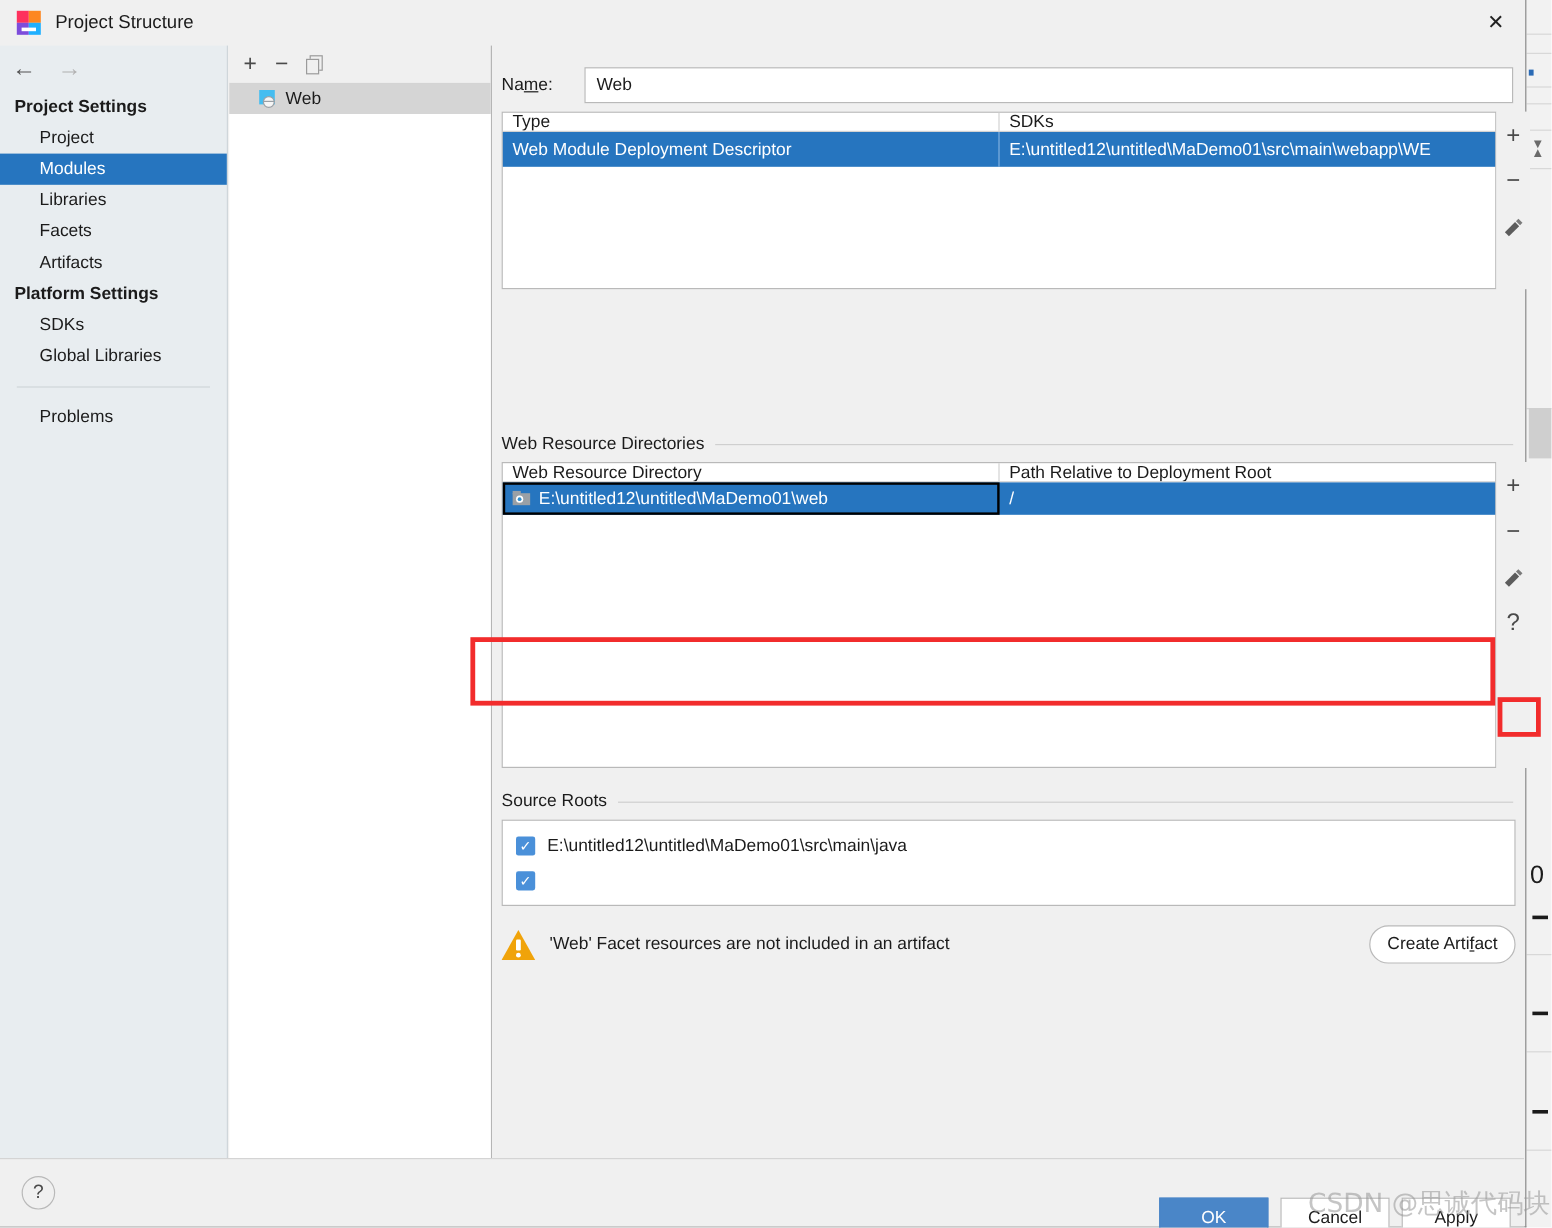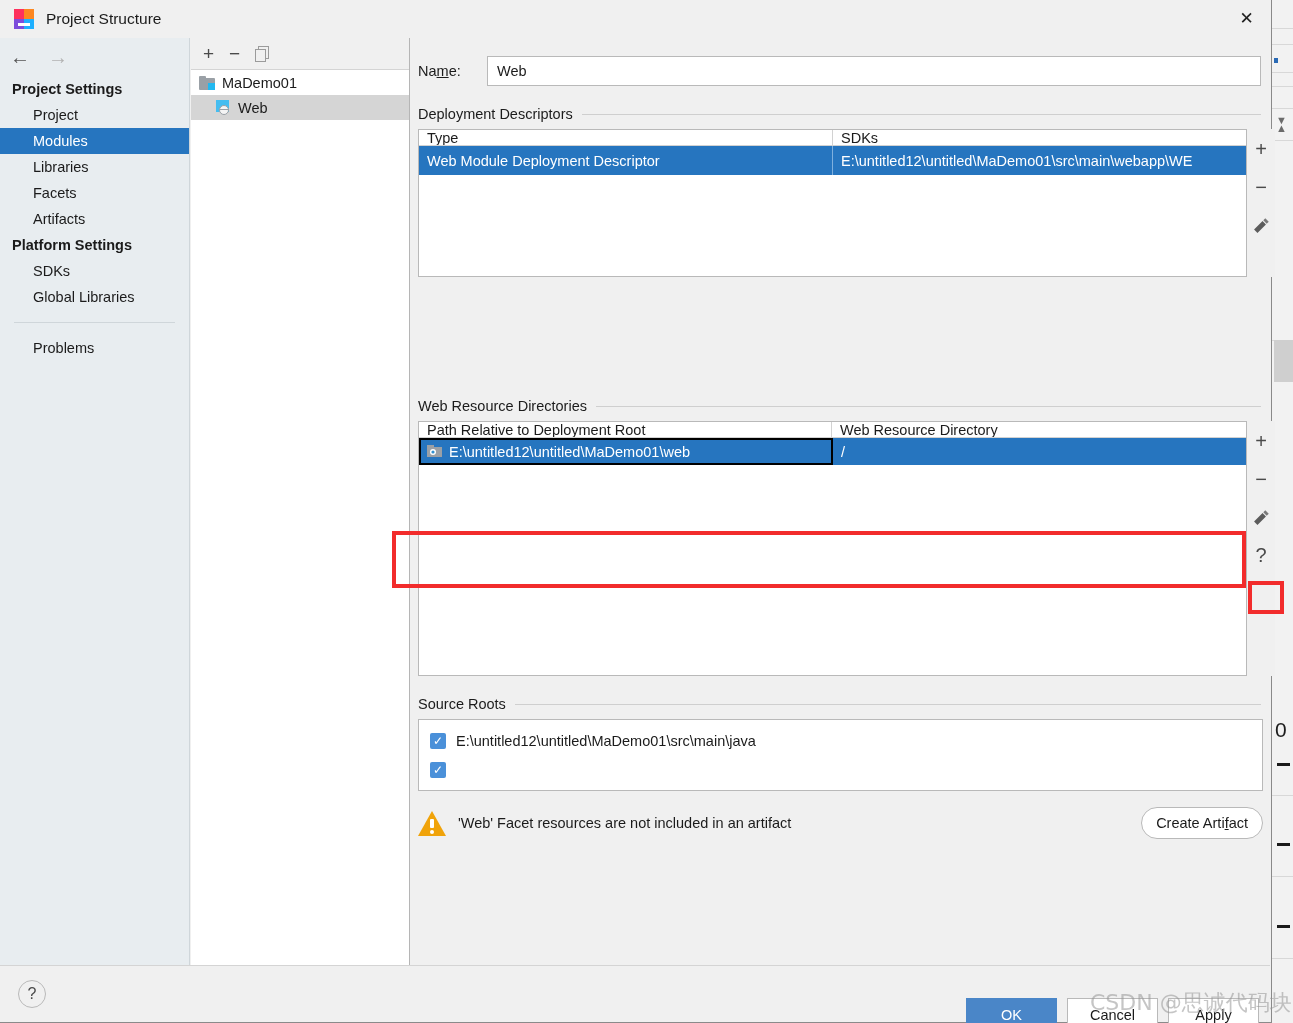--- a/index.html
+++ b/index.html
@@ -291,49 +291,37 @@
     <div class="treepanel">
       <div class="tree-toolbar">
         <div class="tb-btn">+</div>
         <div class="tb-btn">−</div>
         <div class="tb-copy">
             <div class="a"></div>
             <div class="b"></div>
           </div>
       </div>
       <div class="tree-list">
-        <div class="tree-row">
-          <div class="folder-ico">
-            <div class="tab"></div>
-              <div class="body"></div>
-              <div class="dot"></div>
-          </div>
-          <span>MaDemo01</span>
-        </div>
         <div class="tree-row selected indent">
           <div class="web-ico">
             <div class="sq"></div>
               <div class="globe"></div>
           </div>
           <span>Web</span>
         </div>
       </div>
     </div>
 
     <div class="content">
 
       <div class="name-row">
         <div class="name-label"><span>Na</span><u>m</u><span>e:</span></div>
         <input class="name-input" value="Web" style="">
       </div>
 
-      <div class="section-title-row">
-        <div class="section-title">Deployment Descriptors</div>
-        <div class="section-rule"></div>
-      </div>
 
       <div class="table-wrap">
         <div class="table" style="width:829px; height:148px;">
           <div class="thead">
             <div class="th" style="width:414px;">Type</div>
             <div class="th" style="width:413px;">SDKs</div>
           </div>
           <div class="trow selected">
             <div class="td cellborder" style="width:414px;">Web Module Deployment Descriptor</div>
             <div class="td" style="width:413px;">E:\untitled12\untitled\MaDemo01\src\main\webapp\WE</div>
@@ -353,22 +341,22 @@
 
 
       <div class="section-title-row" style="margin-top:121px;">
         <div class="section-title">Web Resource Directories</div>
         <div class="section-rule"></div>
       </div>
 
       <div class="table-wrap">
         <div class="table" style="width:829px; height:255px;">
           <div class="thead">
+            <div class="th" style="width:414px;">Web Resource Directory</div>
             <div class="th" style="width:413px;">Path Relative to Deployment Root</div>
-            <div class="th" style="width:414px;">Web Resource Directory</div>
           </div>
           <div class="trow selected" style="height:27px;">
             <div class="td cellborder" style="width:414px; border:2px solid #000; padding-left:6px;">
               <span style="display:inline-flex;align-items:center;margin-right:7px;flex:none;">
                 <svg width="15" height="13" viewBox="0 0 15 13">
                   <rect x="0" y="2" width="15" height="10" fill="#9aa0a6"></rect>
                   <rect x="0" y="0" width="7" height="3" fill="#9aa0a6"></rect>
                   <circle cx="6" cy="7" r="3" fill="#ffffff"></circle>
                   <circle cx="6" cy="7" r="1.6" fill="#2f8fd0"></circle>
                 </svg>

